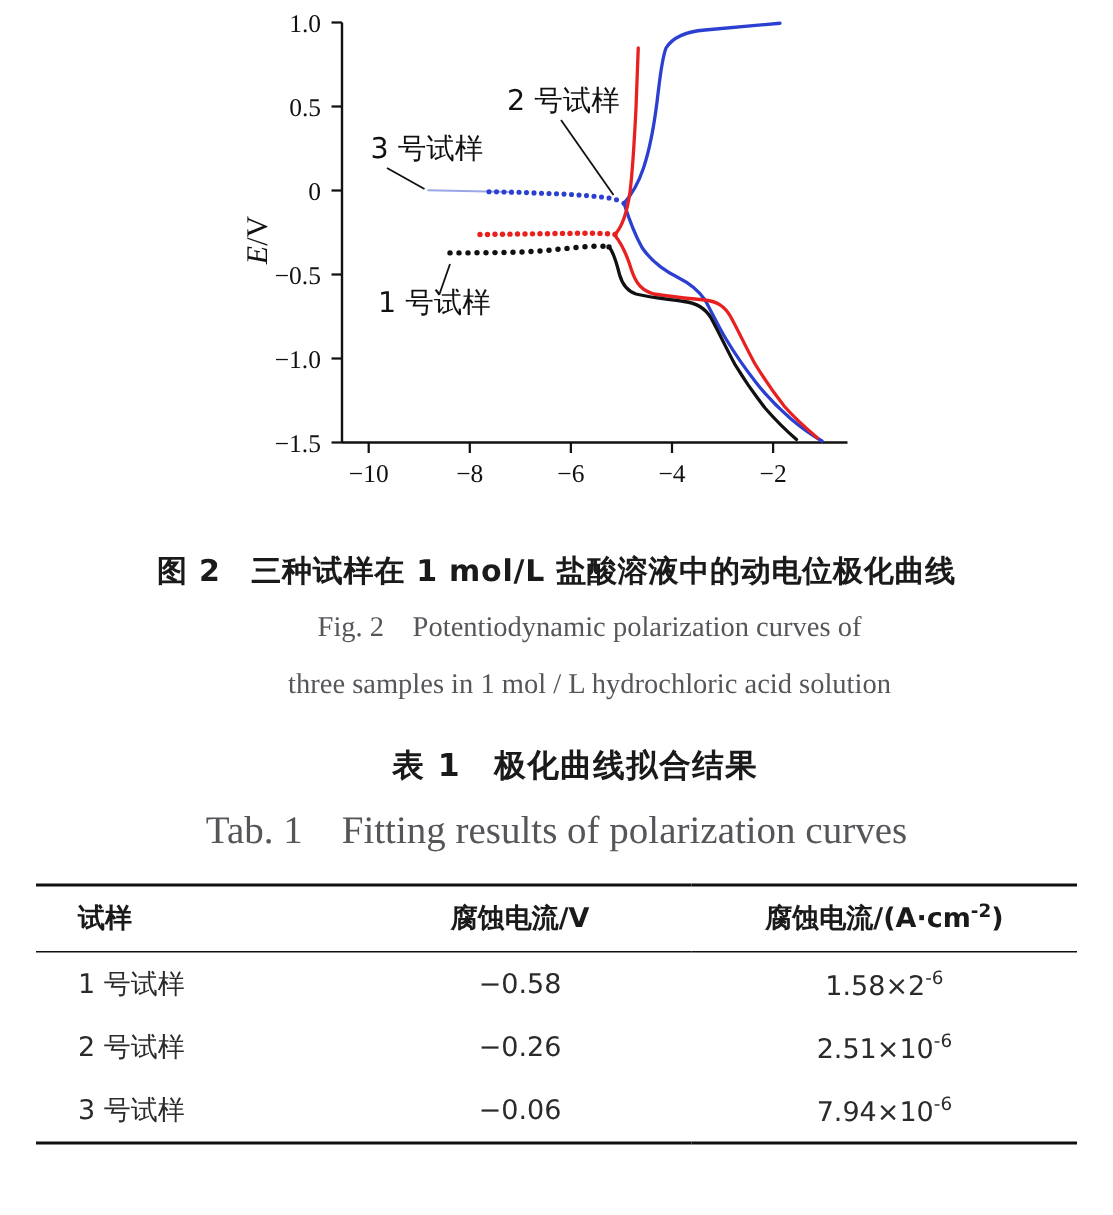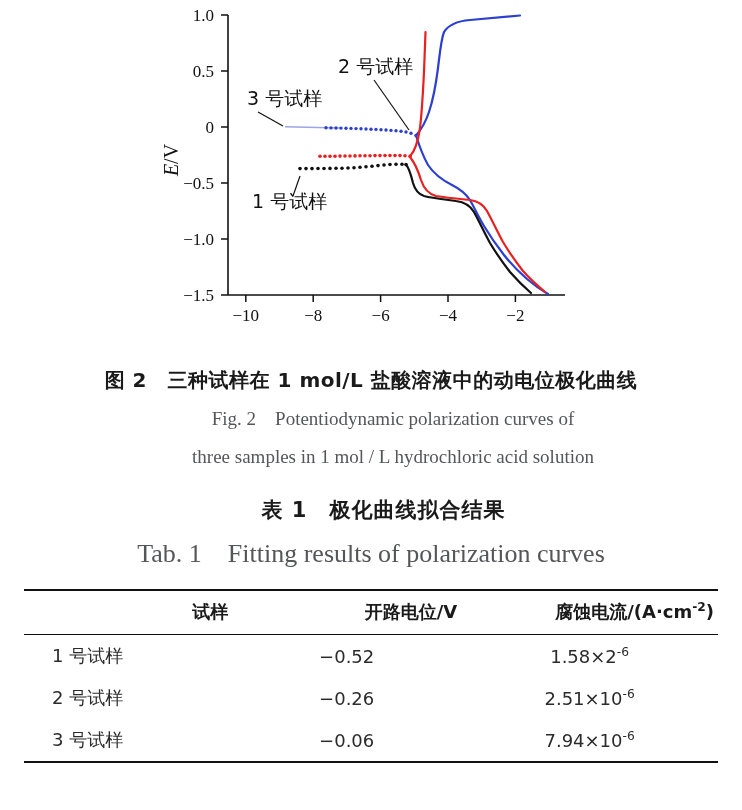--- a/index.html
+++ b/index.html
@@ -66,21 +66,20 @@
     width: 694px;
     margin: 18px auto 0 auto;
     font-size: 19px;
   }
   table.results th {
     font-family: "DejaVu Sans", sans-serif;
     font-weight: bold;
     font-size: 18px;
     padding: 9px 4px 10px 4px;
     color: #1a1a1a;
-    text-align: right;
   }
   table.results td {
     font-family: "DejaVu Sans", sans-serif;
     font-size: 18px;
     padding: 9px 4px 9px 4px;
     color: #2b2b2b;
   }
   table.results thead tr {
     border-top: 2.5px solid #111;
     border-bottom: 1.2px solid #111;
@@ -261,30 +260,30 @@
 <div class="cap cap-en">Fig. 2　Potentiodynamic polarization curves of</div>
 <div class="cap cap-en">three samples in 1 mol / L hydrochloric acid solution</div>
 
 <div class="tbl-title-cn">表 1　极化曲线拟合结果</div>
 <div class="tbl-title-en">Tab. 1　Fitting results of polarization curves</div>
 
 <table class="results">
   <thead>
     <tr>
       <th class="col-a">试样</th>
-      <th class="col-b">开路电位/V</th>
+      <th class="col-b">腐蚀电流/V</th>
       <th class="col-c">
         <span>腐蚀电流/(A·cm</span><sup>-2</sup><span>)</span>
       </th>
     </tr>
   </thead>
   <tbody>
     <tr>
       <td class="col-a">1 号试样</td>
-      <td class="col-b num">−0.52</td>
+      <td class="col-b num">−0.58</td>
       <td class="col-c num">
         <span>1.58×2</span><sup>-6</sup>
       </td>
     </tr>
     <tr>
       <td class="col-a">2 号试样</td>
       <td class="col-b num">−0.26</td>
       <td class="col-c num">
         <span>2.51×10</span><sup>-6</sup>
       </td>

